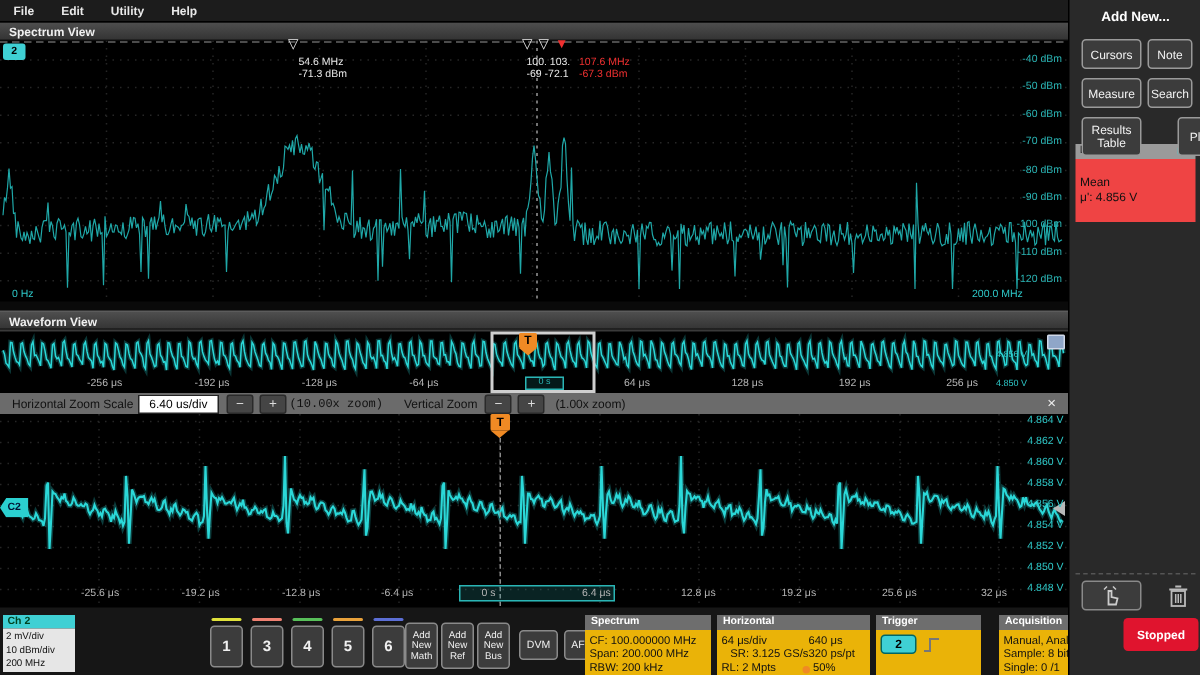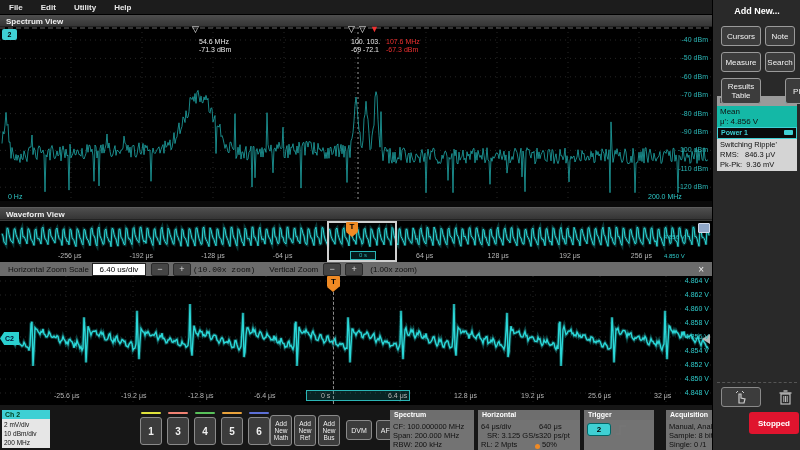--- a/index.html
+++ b/index.html
@@ -19,21 +19,21 @@
   .cy{color:#2ec8c8;}
   .dbm{color:#2ab5b5;}
   .gray{color:#b5b5b5;}
   .red{color:#f03030;}
   .white{color:#e8e8e8;}
   .tri{font-size:9px;line-height:9px;}
   
   .btn{background:#3c3c3c;border:1px solid #8a8a8a;border-radius:3px;color:#f0f0f0;
        display:flex;align-items:center;justify-content:center;text-align:center;box-sizing:border-box;}
   .badge-hdr{background:#6e6e6e;color:#fff;font-size:7px;font-weight:bold;line-height:10px;padding-left:4px;}
-  .badge-body{background:#737373;color:#111;font-size:7.5px;line-height:9px;padding:2px 3px;}
+  .badge-body{background:#eab308;color:#111;font-size:7.5px;line-height:9px;padding:2px 3px;}
   .zoombar{background:#6b6b6b;color:#111;font-size:8px;display:flex;align-items:center;}
   .zbtn{width:16px;height:11px;background:#454545;border:1px solid #2a2a2a;border-radius:2px;color:#ddd;
         font-size:9px;line-height:9px;display:flex;align-items:center;justify-content:center;margin:0 2px;}
   .zoom-input{width:52px;height:11px;background:#fff;border:1px solid #222;color:#000;font-size:8px;
         font-family:"Liberation Sans",sans-serif;text-align:center;padding:0;margin:0 3px;}
   #sidebar{left:712px;top:0;width:88px;height:450px;background:#292929;border-left:1px solid #000;box-sizing:border-box;}
   .side-btn{position:absolute;background:#3c3c3c;border:1px solid #9a9a9a;border-radius:3px;color:#f2f2f2;
        font-size:8px;display:flex;align-items:center;justify-content:center;text-align:center;line-height:9px;box-sizing:border-box;}
   .flag{background:#f08a24;color:#000;font-weight:bold;font-size:8px;text-align:center;border-radius:1px;}
   .flag-tail{width:0;height:0;border-left:6px solid transparent;border-right:6px solid transparent;border-top:5px solid #f08a24;}
@@ -248,34 +248,23 @@
       </div>
     </div>
 
   <div class="abs" id="sidebar">
     <div class="abs" style="left:0;top:6px;width:88px;text-align:center;font-size:9px;font-weight:bold;color:#fff;">Add New...</div>
     <div class="abs" style="left:4px;top:96px;width:80px;">
       <div style="background:#9a9a9a;color:#111;font-size:7px;font-weight:bold;line-height:10px;padding-left:3px;position:relative;">
         <span>Meas 1</span>
         <span style="position:absolute;right:3px;top:2px;width:9px;height:5px;background:#3fd0d4;border-radius:1px;"></span>
       </div>
-      <div style="background:#14b8a6;color:#111;font-size:8px;line-height:10px;padding:1px 3px;">
+      <div style="background:#ef4444;color:#111;font-size:8px;line-height:10px;padding:11px 3px;">
         <div>Mean</div>
         <div>μ': 4.856 V</div>
-      </div>
-    </div>
-    <div class="abs" style="left:4px;top:127px;width:80px;">
-      <div style="background:#0a0a0a;border:1px solid #3fd0d4;color:#3fd0d4;font-size:7px;font-weight:bold;line-height:10px;padding-left:3px;position:relative;">
-        <span>Power 1</span>
-        <span style="position:absolute;right:3px;top:2px;width:9px;height:5px;background:#3fd0d4;border-radius:1px;"></span>
-      </div>
-      <div style="background:#d4d4d4;color:#111;font-size:7.5px;line-height:10px;padding:1px 3px;">
-        <div>Switching Ripple'</div>
-        <div><span>RMS:</span>&nbsp;&nbsp;&nbsp;<span>846.3 μV</span></div>
-        <div><span>Pk-Pk:</span>&nbsp;&nbsp;<span>9.36 mV</span></div>
       </div>
     </div>
     <div class="abs" style="left:4px;top:382px;width:80px;border-top:1px dashed #555;"></div>
     <div class="abs btn" style="left:8px;top:387px;width:40px;height:20px;">
       <svg width="14" height="14" viewBox="0 0 14 14">
         <path d="M5 13 L5 4 L7 4 L7 8 L11 9 L10 13 Z" fill="none" stroke="#cccccc" stroke-width="1.2"></path>
         <line x1="2" y1="3" x2="4" y2="1" stroke="#cccccc" stroke-width="1"></line>
         <line x1="8" y1="1" x2="10" y2="3" stroke="#cccccc" stroke-width="1"></line>
       </svg>
     </div>

